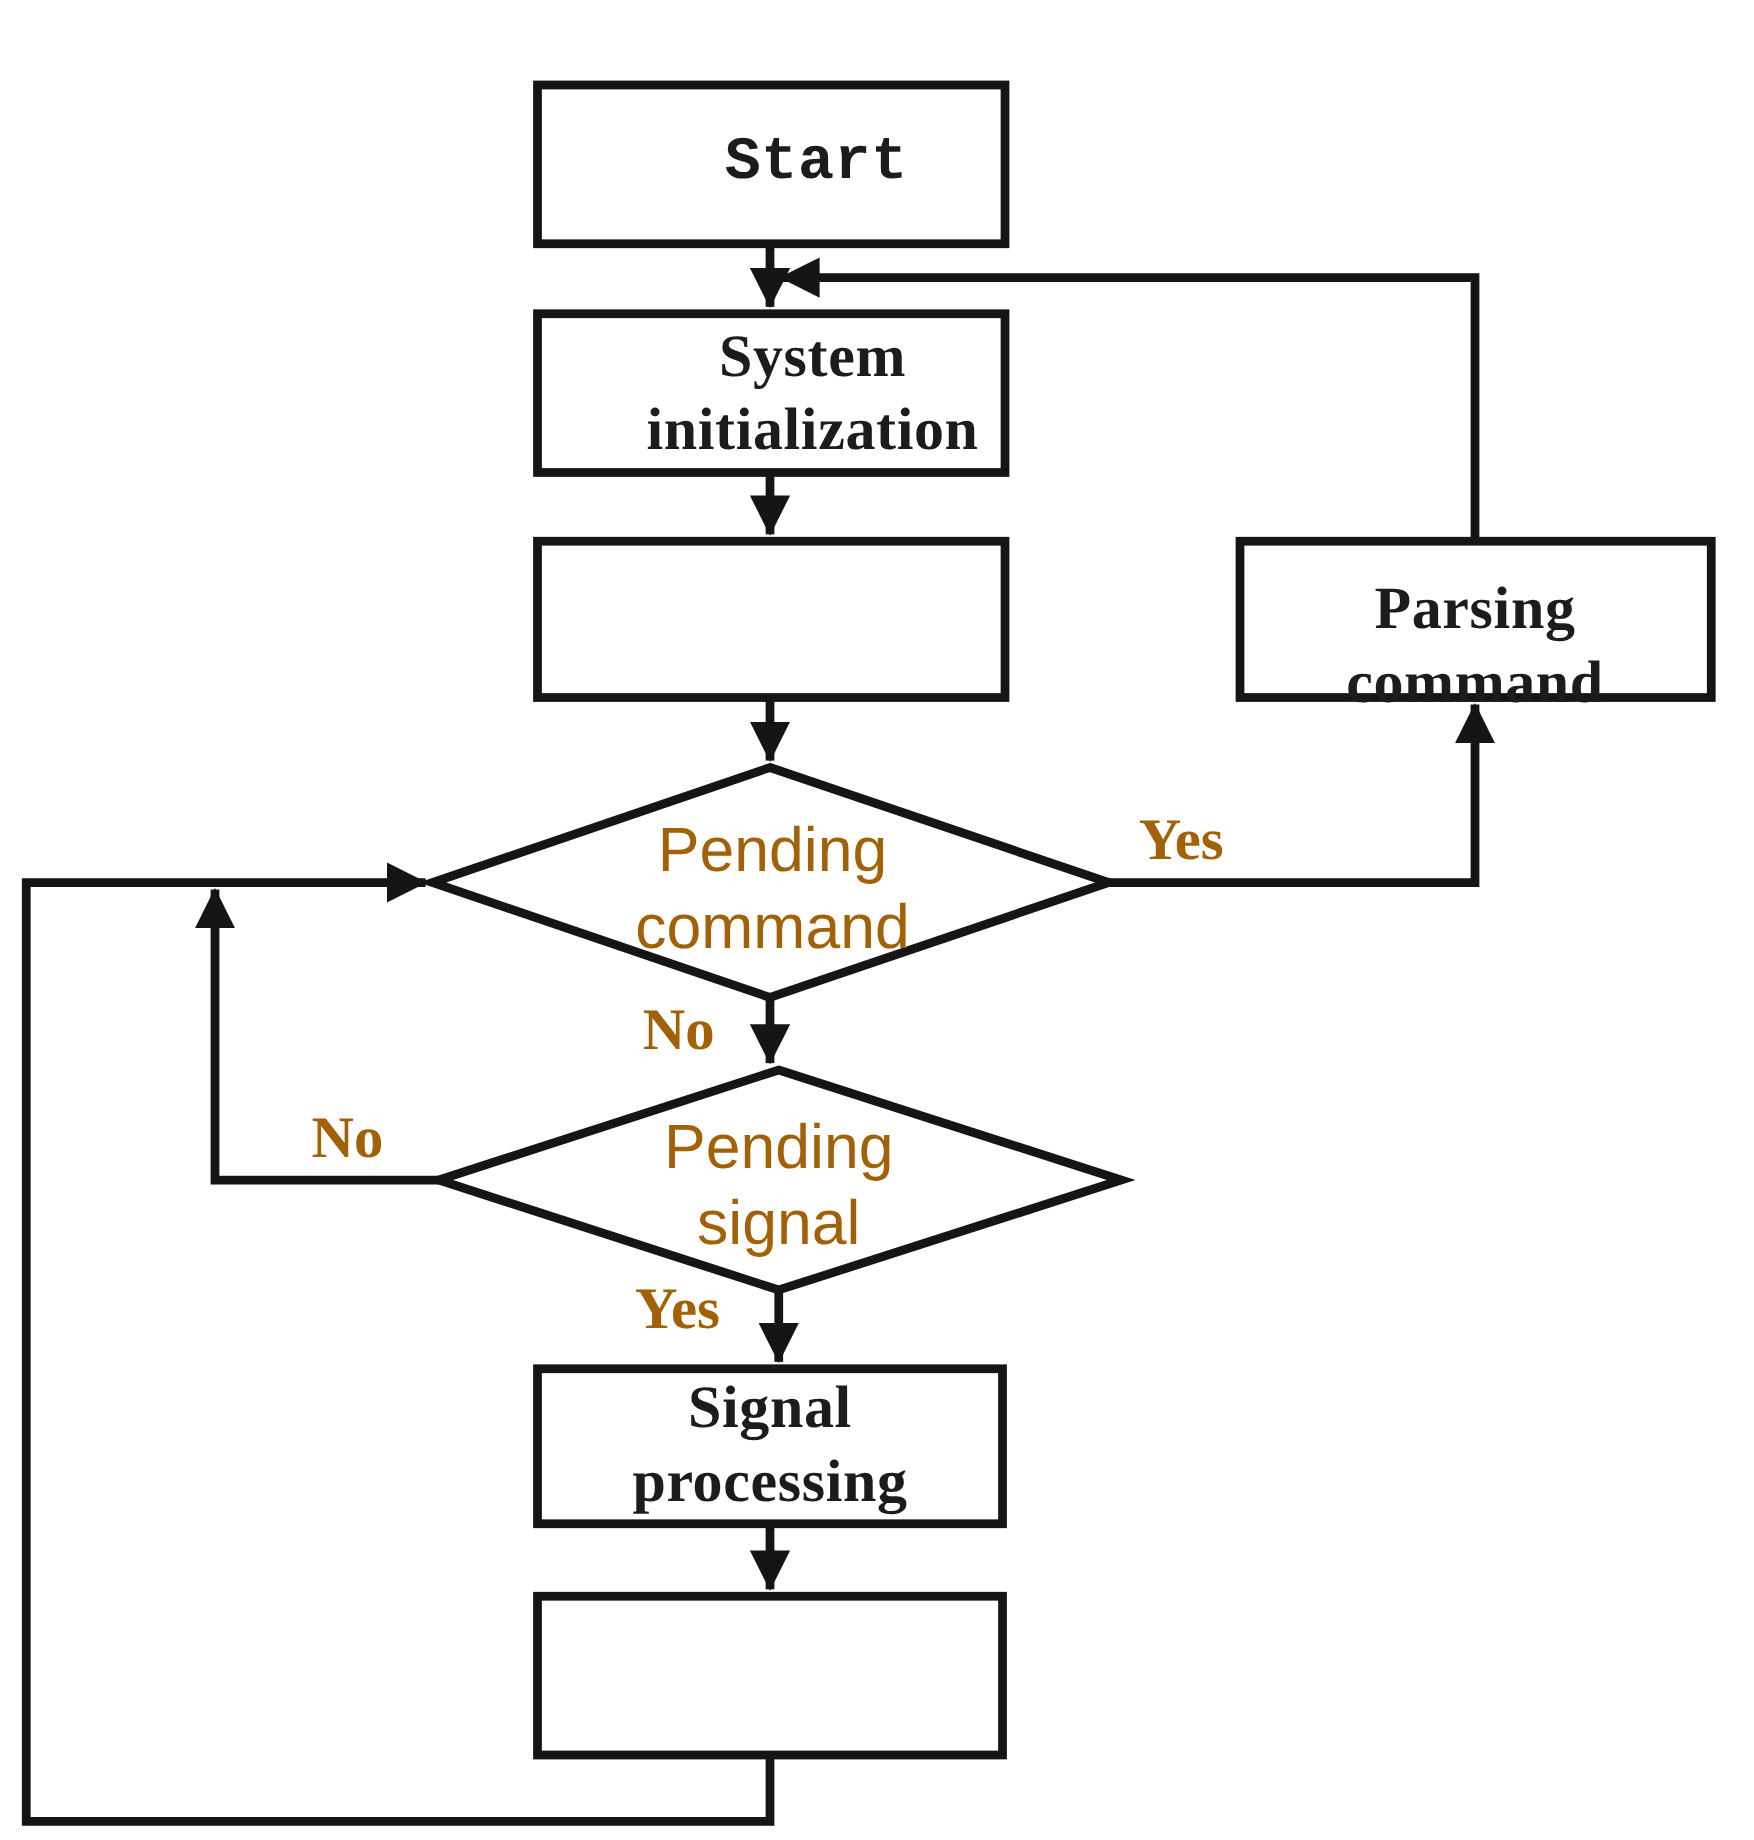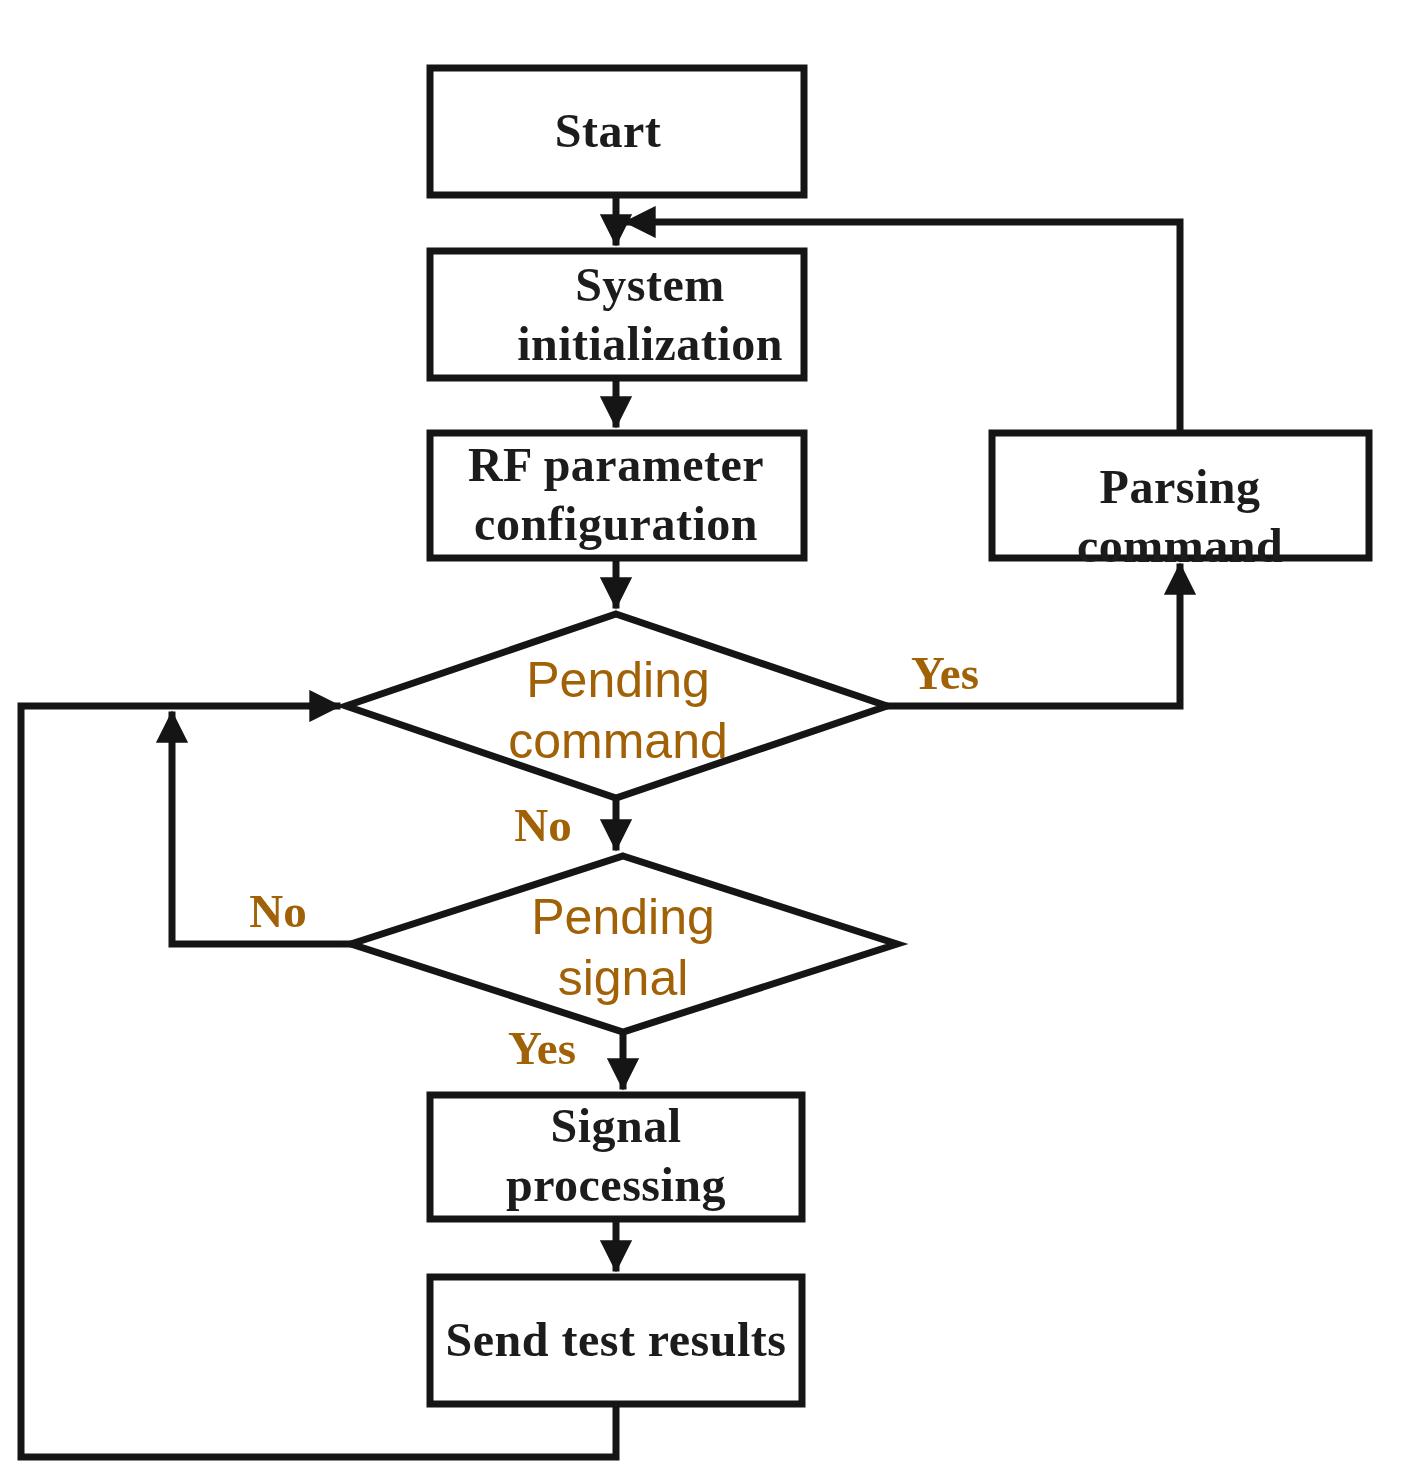--- a/index.html
+++ b/index.html
@@ -80,33 +80,30 @@
     <rect class="shape" x="430" y="68" width="374" height="127"></rect>
     <rect class="shape" x="430" y="251" width="374" height="127"></rect>
     <rect class="shape" x="430" y="433" width="374" height="125"></rect>
     <rect class="shape" x="992" y="433" width="377" height="125"></rect>
     <polygon class="shape" points="616,614 887,706 616,798 346,706"></polygon>
     <polygon class="shape" points="623,856 897,944 623,1032 351,944"></polygon>
     <rect class="shape" x="430" y="1095" width="372" height="124"></rect>
     <rect class="shape" x="430" y="1277" width="372" height="127"></rect>
   </svg>
 
-  <div class="lbl node-label" style="left:608px; top:131px;">Start</div>
+  <div class="lbl node-label" style="left:653px; top:131px;font-family:Liberation Mono, monospace;">Start</div>
   <div class="lbl node-label" style="left:650px; top:315px;">System
 initialization</div>
-  <div class="lbl node-label" style="left:616px; top:495px;">RF parameter
-configuration</div>
   <div class="lbl node-label" style="left:1180px; top:494px;margin-top:23px;">Parsing
 command</div>
   <div class="lbl decision-label" style="left:618px; top:711px;">Pending
 command</div>
   <div class="lbl decision-label" style="left:623px; top:948px;">Pending
 signal</div>
   <div class="lbl node-label" style="left:616px; top:1156px;">Signal
 processing</div>
-  <div class="lbl node-label" style="left:616px; top:1340px;">Send test results</div>
 
   <div class="lbl edge-label" style="left:945px; top:673px;">Yes</div>
   <div class="lbl edge-label" style="left:543px; top:825px;">No</div>
   <div class="lbl edge-label" style="left:278px; top:911px;">No</div>
   <div class="lbl edge-label" style="left:542px; top:1048px;">Yes</div>
 
 </div>
 
 </body></html>

